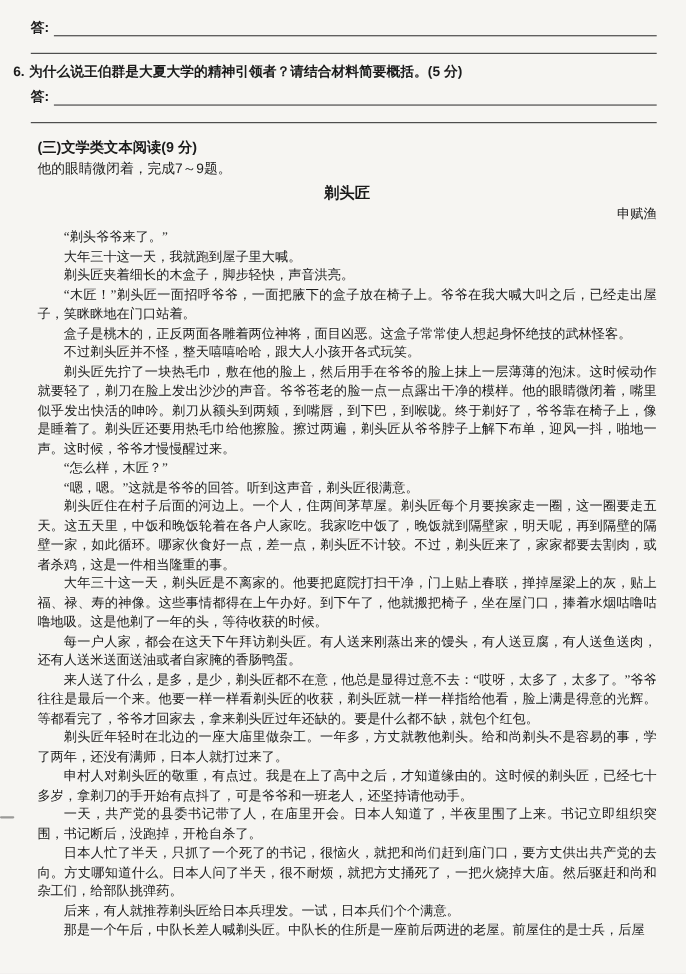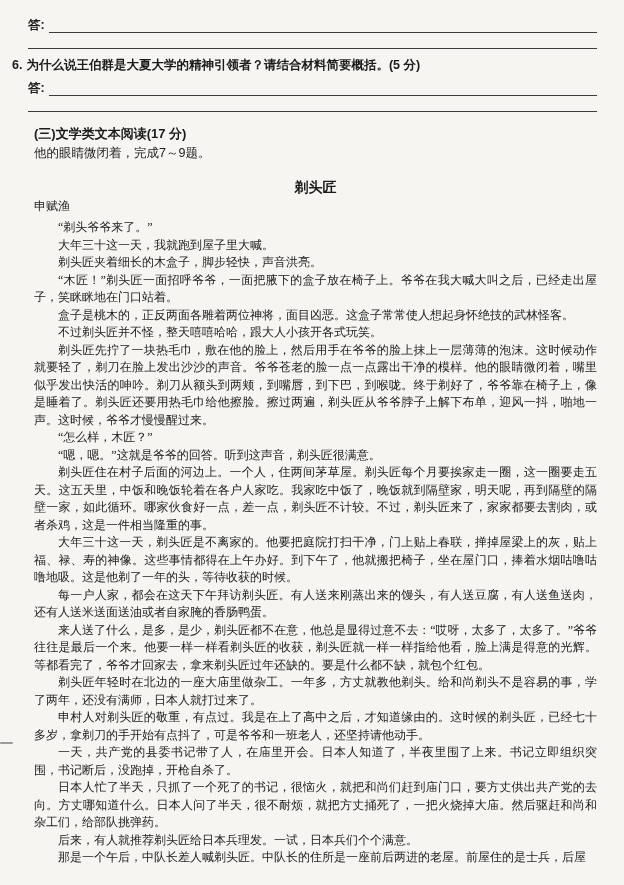--- a/index.html
+++ b/index.html
@@ -56,24 +56,24 @@
   .instruction{
     font-family:"Liberation Sans","DejaVu Sans",sans-serif;
     font-size:12.5px;font-weight:400;line-height:19px;
     margin-top:1px;
   }
   
   .passage-title{
     text-align:center;
     font-family:"Liberation Sans","DejaVu Sans",sans-serif;
     font-size:14px;font-weight:700;
-    margin-top:15px;line-height:19px;
+    margin-top:3px;line-height:19px;
   }
   .passage-author{
-    text-align:left;
+    text-align:right;
     font-size:12px;line-height:17px;
     margin-top:1px;
   }
   .passage{
     margin-top:4px;
   }
   .passage p{
     margin:0;
     font-size:12px;
     line-height:17.5px;
@@ -101,21 +101,21 @@
 
   <div class="question">
     <span class="q-num">6.</span><span>为什么说王伯群是大夏大学的精神引领者？请结合材料简要概括。(5 分)</span>
   </div>
   <div class="ans-row">
     <span class="ans-label">答:</span>
     <span class="ans-line"></span>
   </div>
   <div class="full-line"></div>
 
-  <div class="section-heading">(三)文学类文本阅读(17 分)</div>
+  <div class="section-heading">(三)文学类文本阅读(9 分)</div>
   <div class="instruction">他的眼睛微闭着，完成7～9题。</div>
 
   <div class="passage-title">剃头匠</div>
   <div class="passage-author">申赋渔</div>
 
   <div class="passage">
     <p>“剃头爷爷来了。”</p>
     <p>大年三十这一天，我就跑到屋子里大喊。</p>
     <p>剃头匠夹着细长的木盒子，脚步轻快，声音洪亮。</p>
     <p>“木匠！”剃头匠一面招呼爷爷，一面把腋下的盒子放在椅子上。爷爷在我大喊大叫之后，已经走出屋子，笑眯眯地在门口站着。</p>

